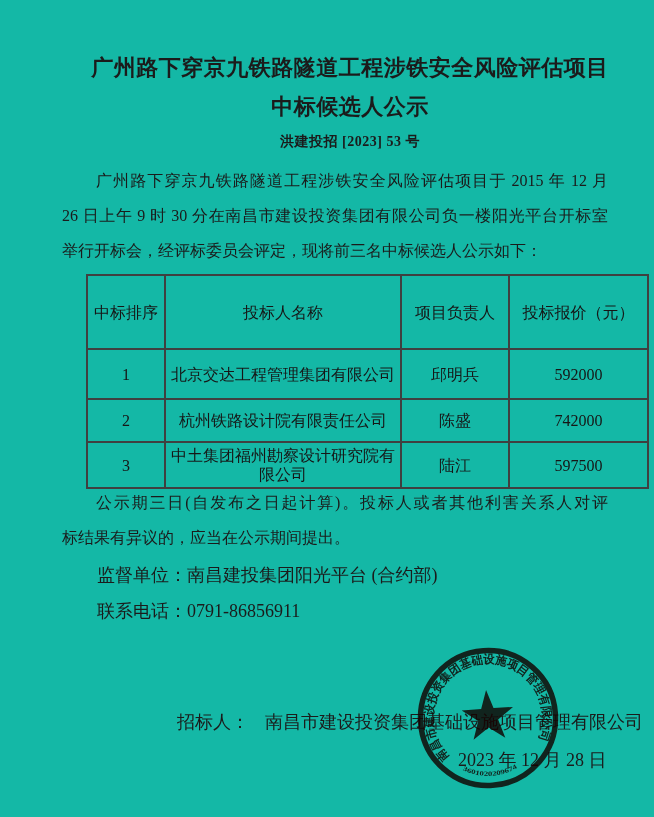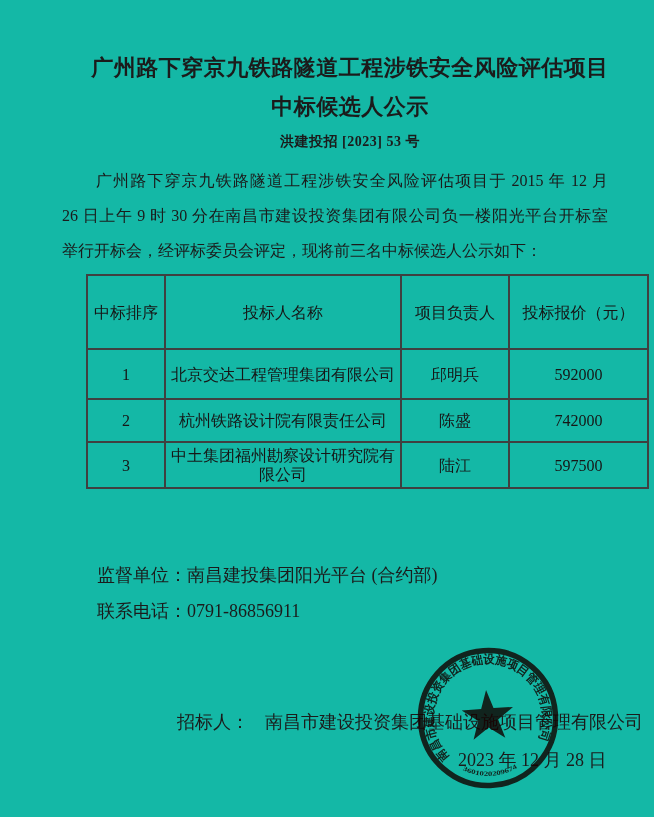--- a/index.html
+++ b/index.html
@@ -86,20 +86,24 @@
       </tr>
       <tr class="r3">
         <td>3</td>
         <td>中土集团福州勘察设计研究院有限公司</td>
         <td>陆江</td>
         <td>597500</td>
       </tr>
     </tbody>
   </table>
 
+  <div class="block para para2">
+    <div class="line fill indent">公示期三日(自发布之日起计算)。投标人或者其他利害关系人对评</div>
+    <div class="line">标结果有异议的，应当在公示期间提出。</div>
+  </div>
 
   <div class="block info-line supervisor">监督单位：南昌建投集团阳光平台 (合约部)</div>
   <div class="block info-line phone">联系电话：0791-86856911</div>
 
   <div class="block tenderer">
     <span>招标人：</span><span class="gap"></span><span>南昌市建设投资集团基础设施项目管理有限公司</span>
   </div>
 
   <div class="block dateline">2023 年 12 月 28  日</div>
 

